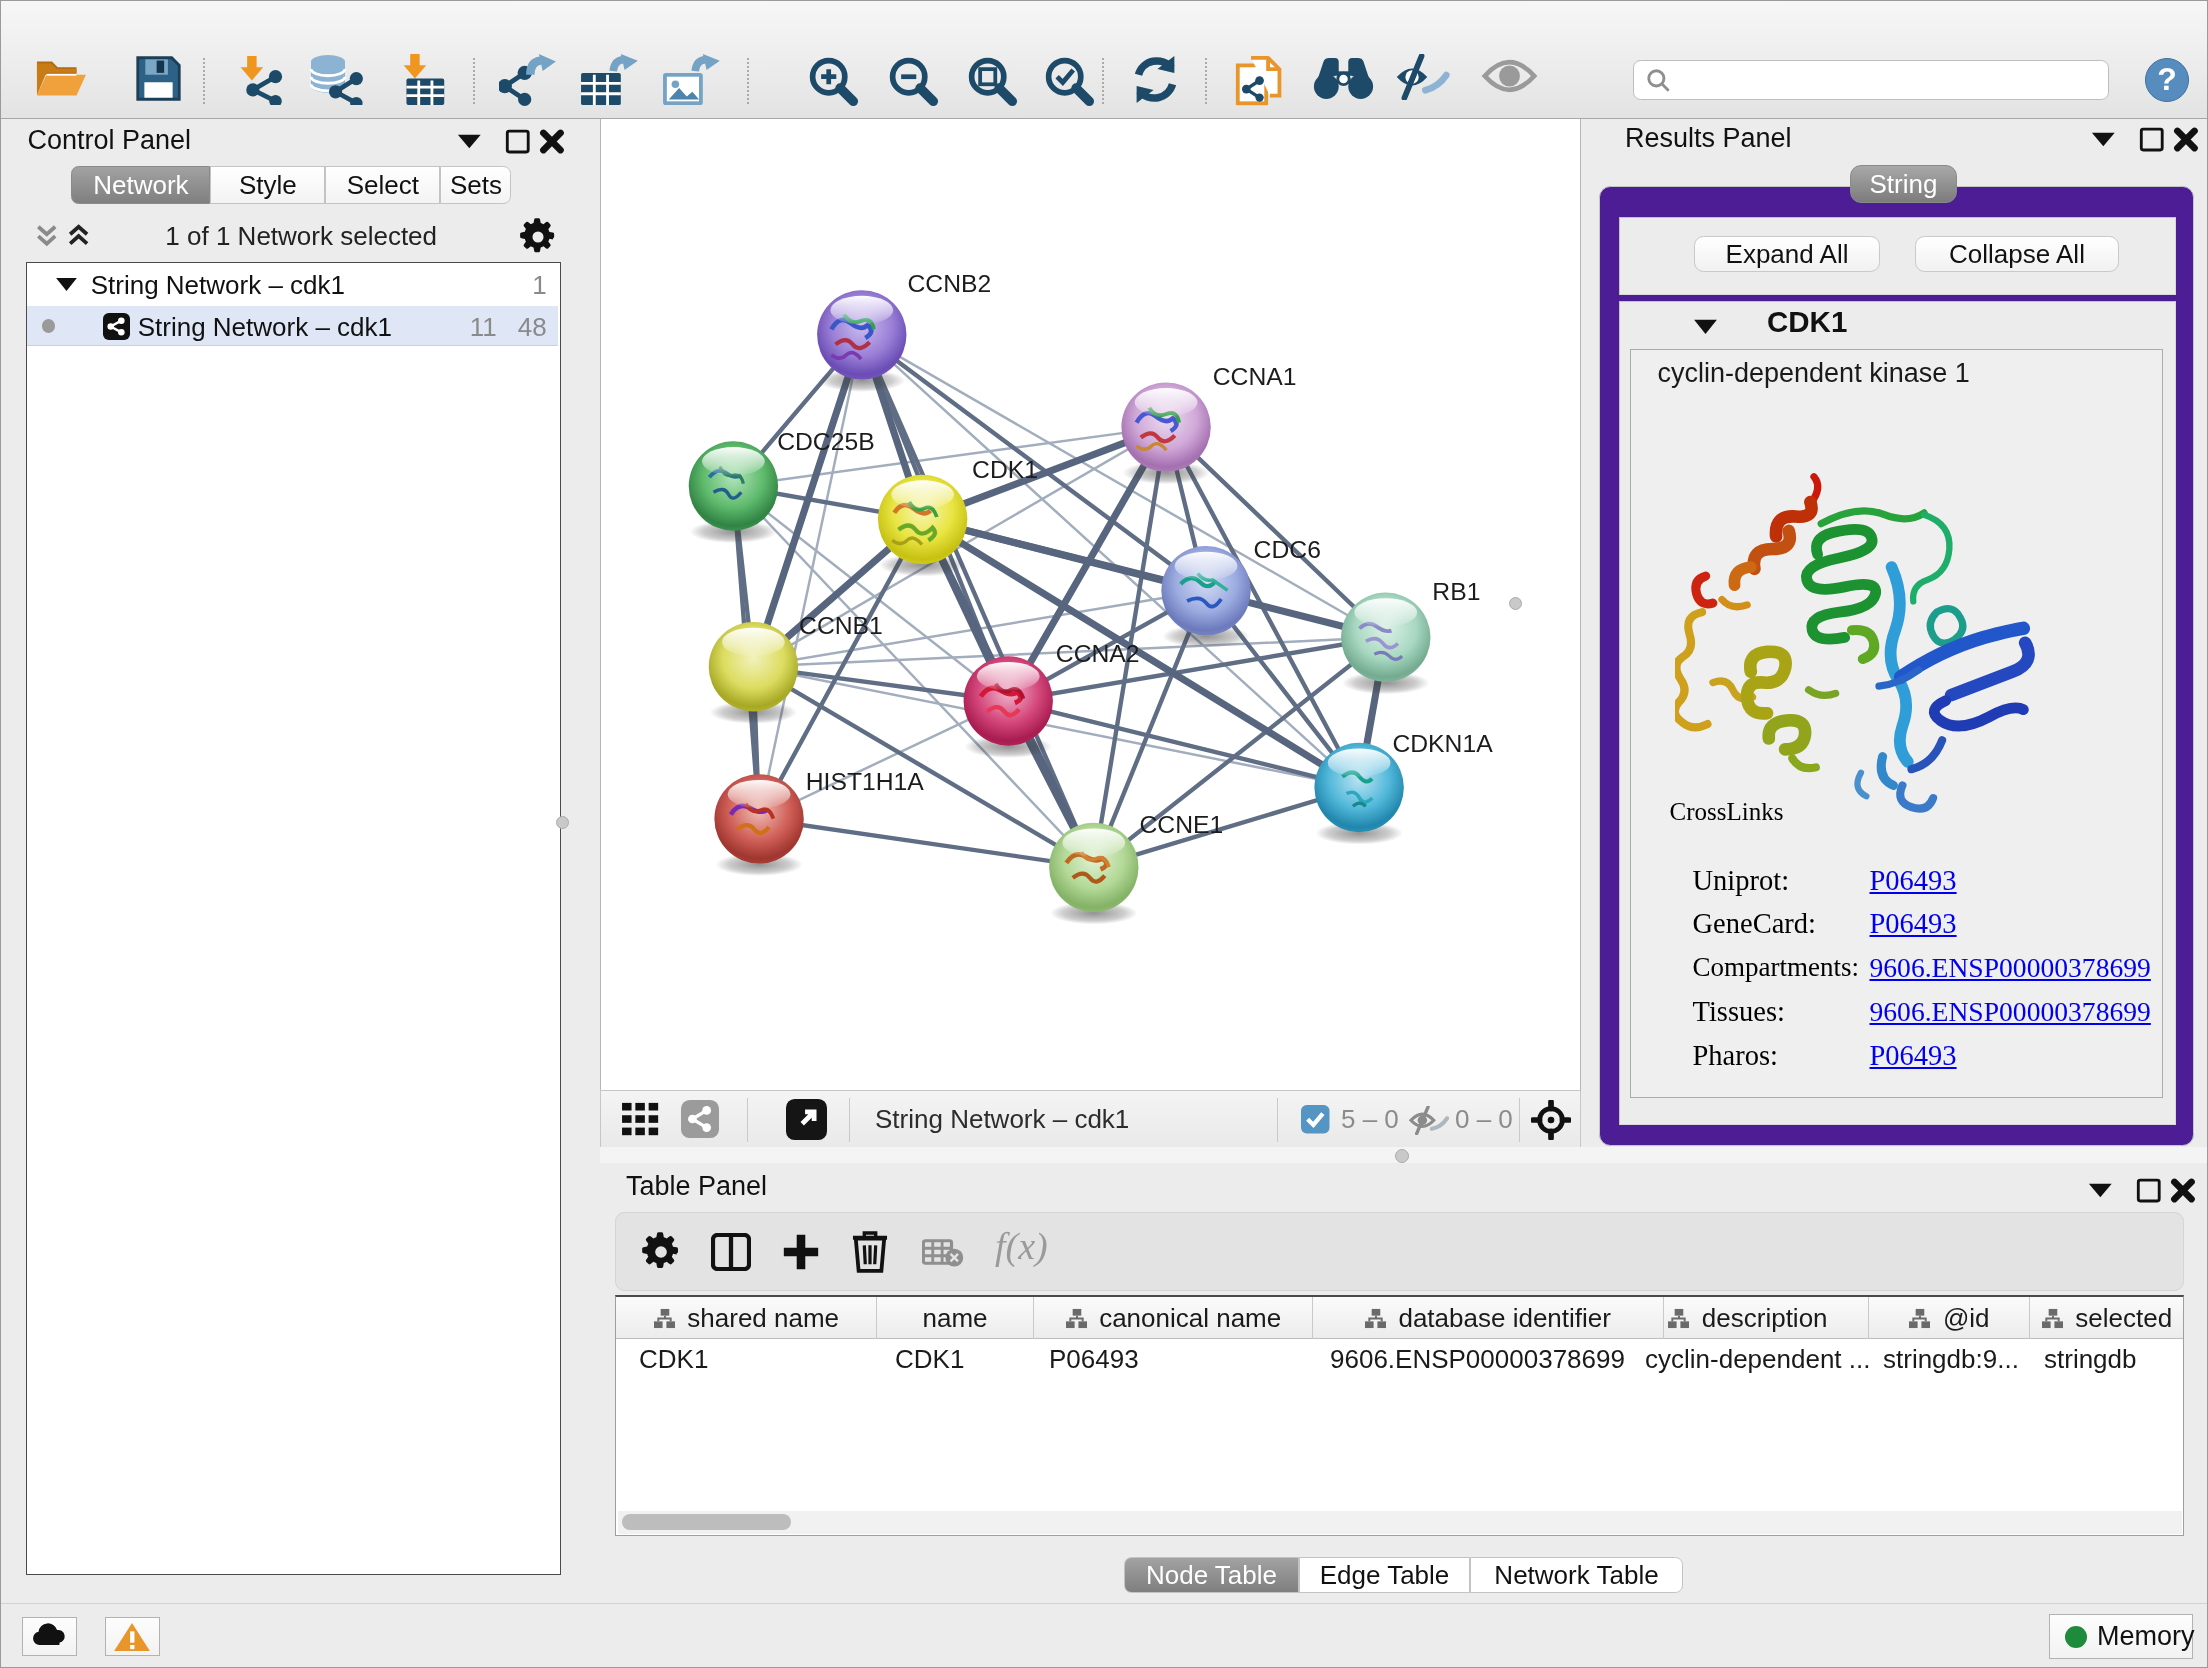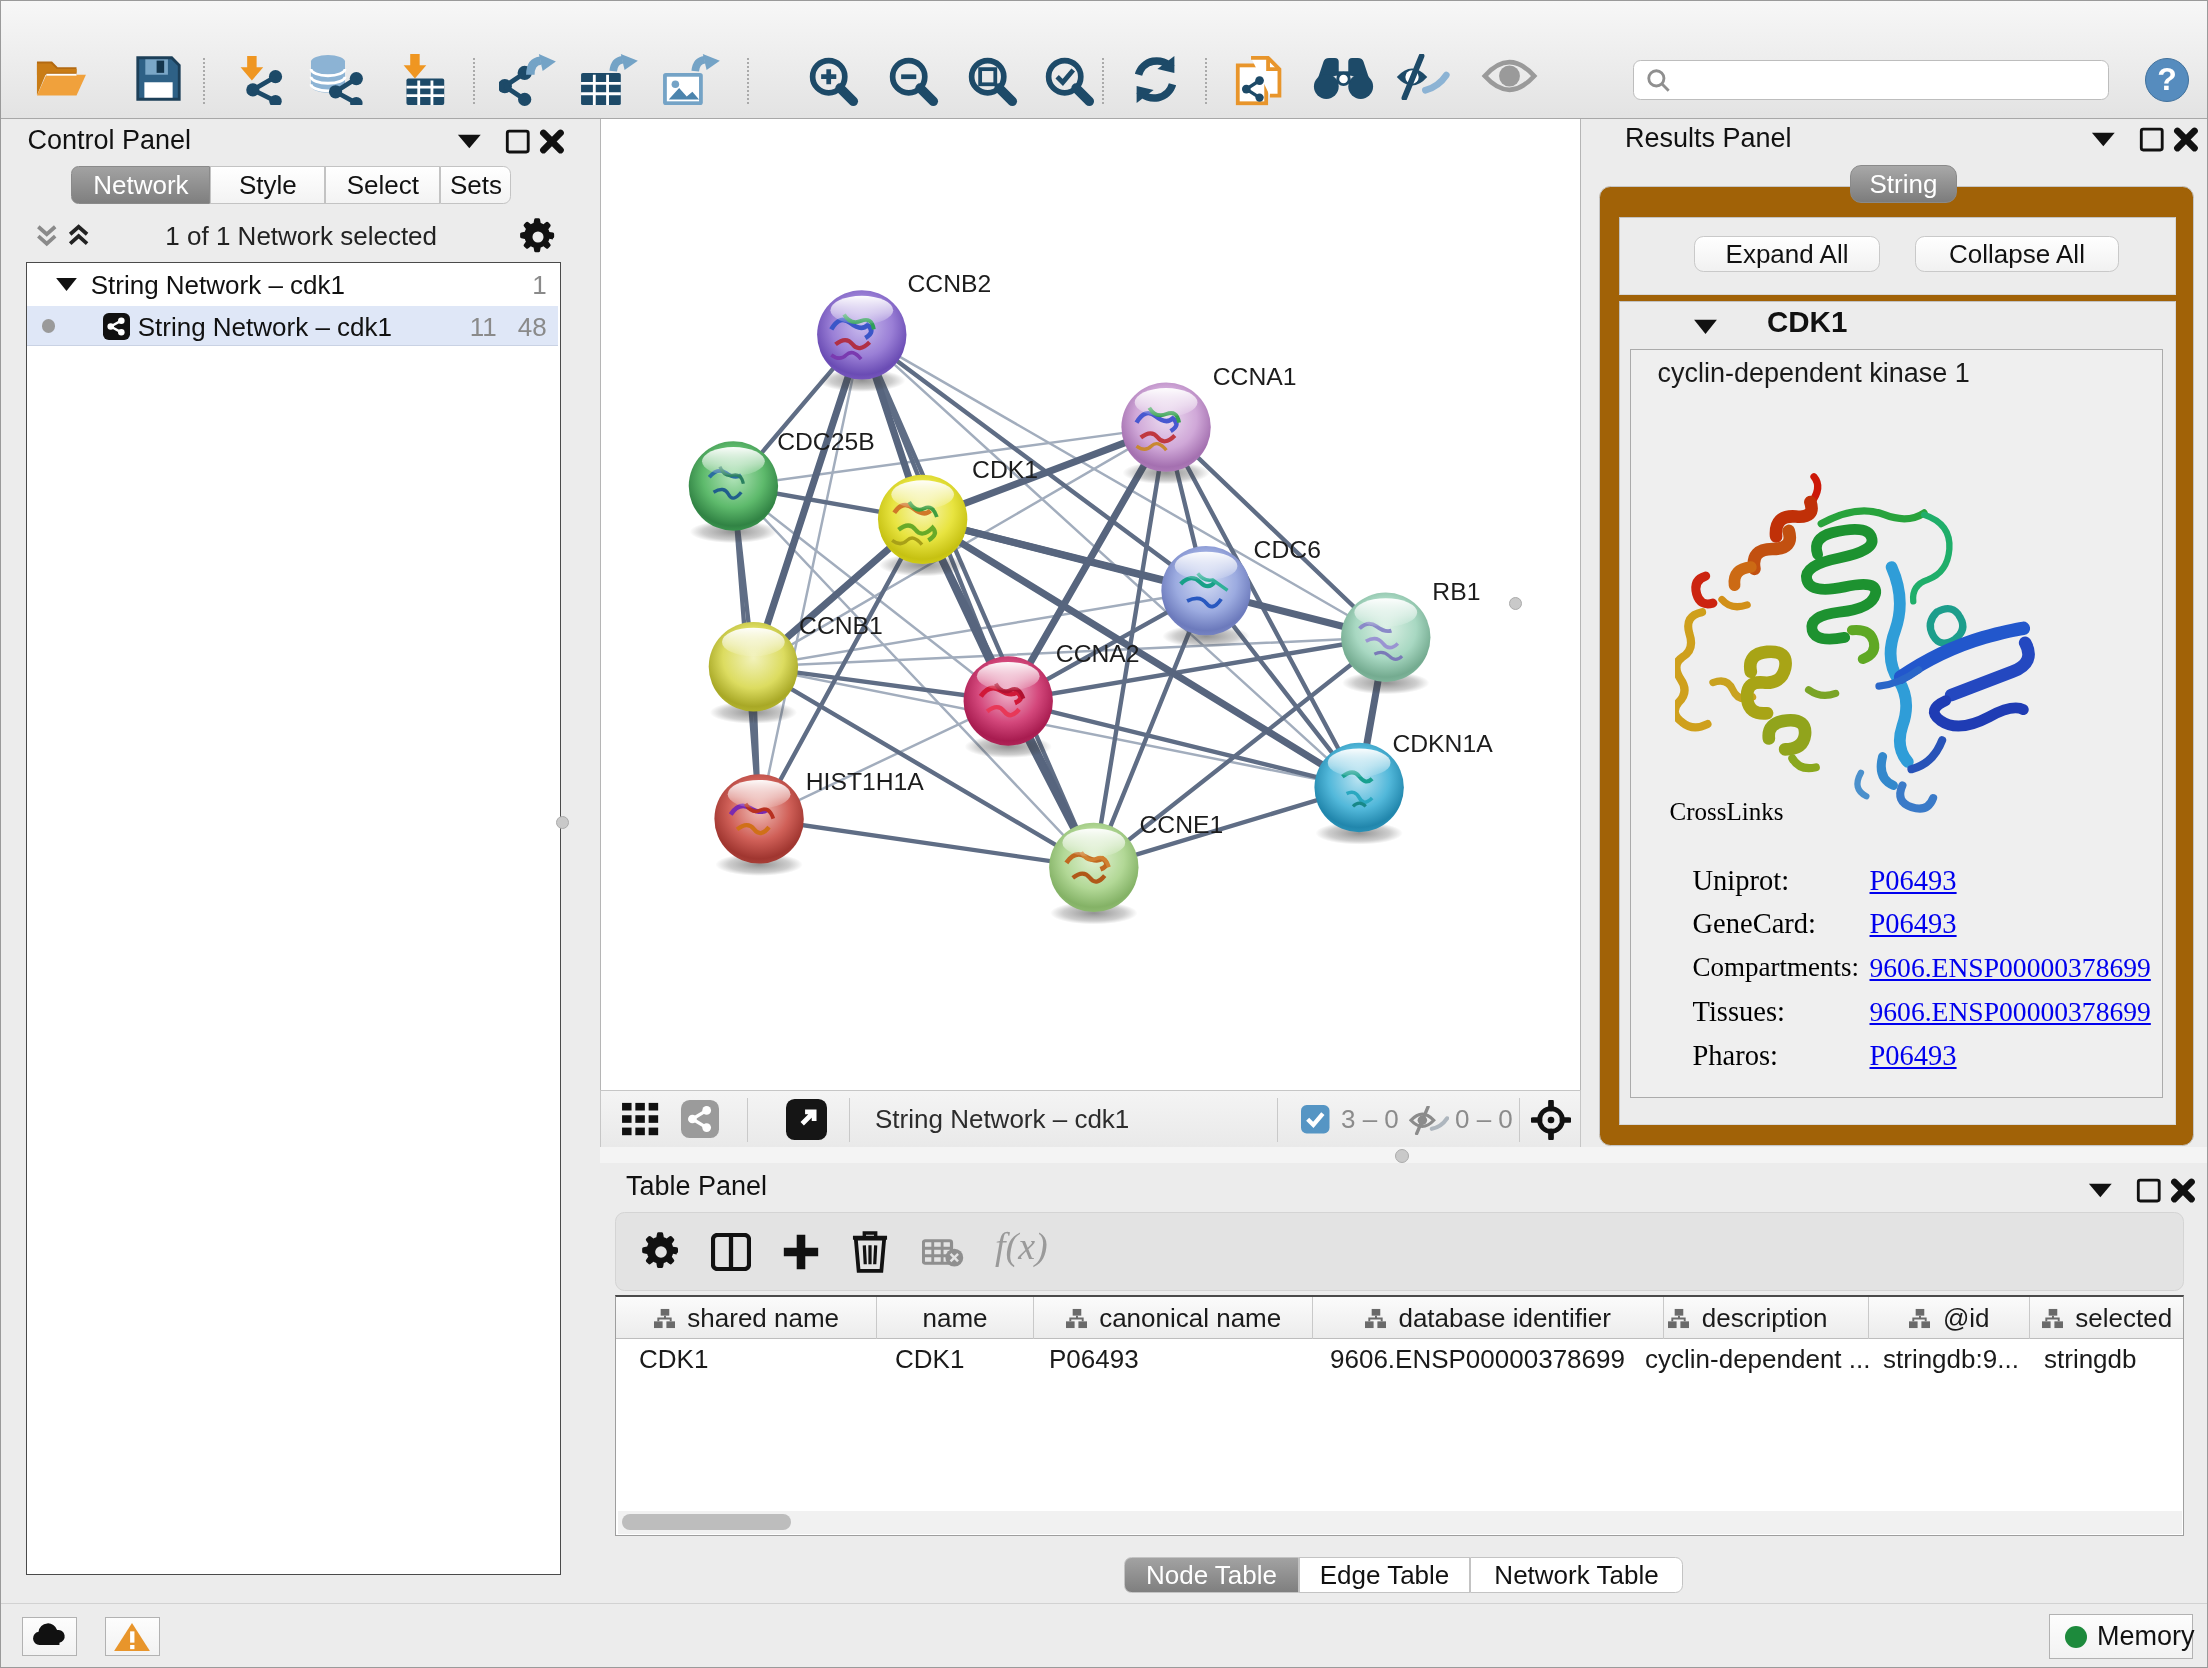--- a/index.html
+++ b/index.html
@@ -38,21 +38,21 @@
   border-bottom:1px solid #c9d2e4;}
 
 #netview { position:absolute; left:599px; top:118px; width:981px; height:971px;
   background:#ffffff; border-left:1px solid #b5b5b5; border-right:1px solid #b5b5b5;}
 #netbar { position:absolute; left:599px; top:1089px; width:981px; height:57px;
   background:linear-gradient(#f4f4f4,#e9e9e9); border:1px solid #c6c6c6; border-bottom:none;}
 #splitstrip { position:absolute; left:599px; top:1146px; width:1609px; height:16px; background:#f4f4f4; }
 
 #rpanel { position:absolute; left:1581px; top:118px; width:616px; height:1028px; background:#ececec;}
 #rpane { position:absolute; left:17px; top:67px; width:595px; height:960px;
-  background:#a16207; border:1px solid #c6c6c6; border-radius:11.4px;}
+  background:#4c1d95; border:1px solid #c6c6c6; border-radius:11.4px;}
 #stringtab { position:absolute; left:268px; top:46px; width:107px; height:38px;
   background:linear-gradient(#a8a8a8,#7c7c7c); border:1px solid #8a8a8a; border-radius:11px;
   color:#fff; font-size:26px; text-align:center; line-height:36px; z-index:3;}
 .rbox { position:absolute; left:19px; width:557px; border:1.9px solid #d8d8d8;
   border-top-color:#c2c2c2; border-left-color:#c2c2c2; background:#ececec;}
 .rbtn { position:absolute; height:36px; background:linear-gradient(#ffffff,#f1f1f1);
   border:1px solid #c9c9c9; border-radius:9.5px; font-size:26px; color:#111;
   text-align:center; }
 
 #tpanel { position:absolute; left:599px; top:1162px; width:1609px; height:439px; background:#ececec; }
@@ -593,21 +593,21 @@
       <rect x="0" y="0" width="43" height="43" rx="9" fill="#151515"></rect>
       <path d="M17 26 L28 15 M20 13.5 L29.5 13.5 L29.5 23" stroke="#fff" stroke-width="5" fill="none"></path>
     </svg>
     <div style="position:absolute;left:248px;top:6.7px;height:44px;border-left:1px solid #c9c9c9;"></div>
     <div style="position:absolute;left:274px;top:13.3px;font-size:26px;color:#2c2c2c;">String Network – cdk1</div>
     <div style="position:absolute;left:676px;top:6.7px;height:44px;border-left:1px solid #c9c9c9;"></div>
     <svg style="position:absolute;left:700px;top:14.3px;" width="28.5" height="28.5" viewBox="0 0 30 30">
       <rect x="0" y="0" width="30" height="30" rx="6" fill="#5595c4"></rect>
       <path d="M7 15 L13 21 L23 9" stroke="#fff" stroke-width="4.5" fill="none"></path>
     </svg>
-    <div style="position:absolute;left:740px;top:13.3px;font-size:26px;color:#8b8b8b;">3 – 0</div>
+    <div style="position:absolute;left:740px;top:13.3px;font-size:26px;color:#8b8b8b;">5 – 0</div>
     <svg style="position:absolute;left:808px;top:15px;" width="40" height="28.5" viewBox="0 0 42 30">
       <path d="M2 15 Q14 2 26 15 Q14 28 2 15 Z" fill="none" stroke="#8b8b8b" stroke-width="3.4"></path>
       <circle cx="14" cy="15" r="5" fill="#8b8b8b"></circle>
       <path d="M24 24 Q34 22 40 13" fill="none" stroke="#aeb6be" stroke-width="4.4" stroke-linecap="round"></path>
       <path d="M20 1 L8 29" stroke="#8b8b8b" stroke-width="3.6" stroke-linecap="round"></path>
     </svg>
     <div style="position:absolute;left:854px;top:13.3px;font-size:26px;color:#8b8b8b;">0 – 0</div>
     <div style="position:absolute;left:918px;top:6.7px;height:44px;border-left:1px solid #c9c9c9;"></div>
     <svg style="position:absolute;left:930px;top:8.6px;" width="40" height="40" viewBox="0 0 42 42">
       <circle cx="21" cy="21" r="12" fill="none" stroke="#111" stroke-width="5"></circle>

